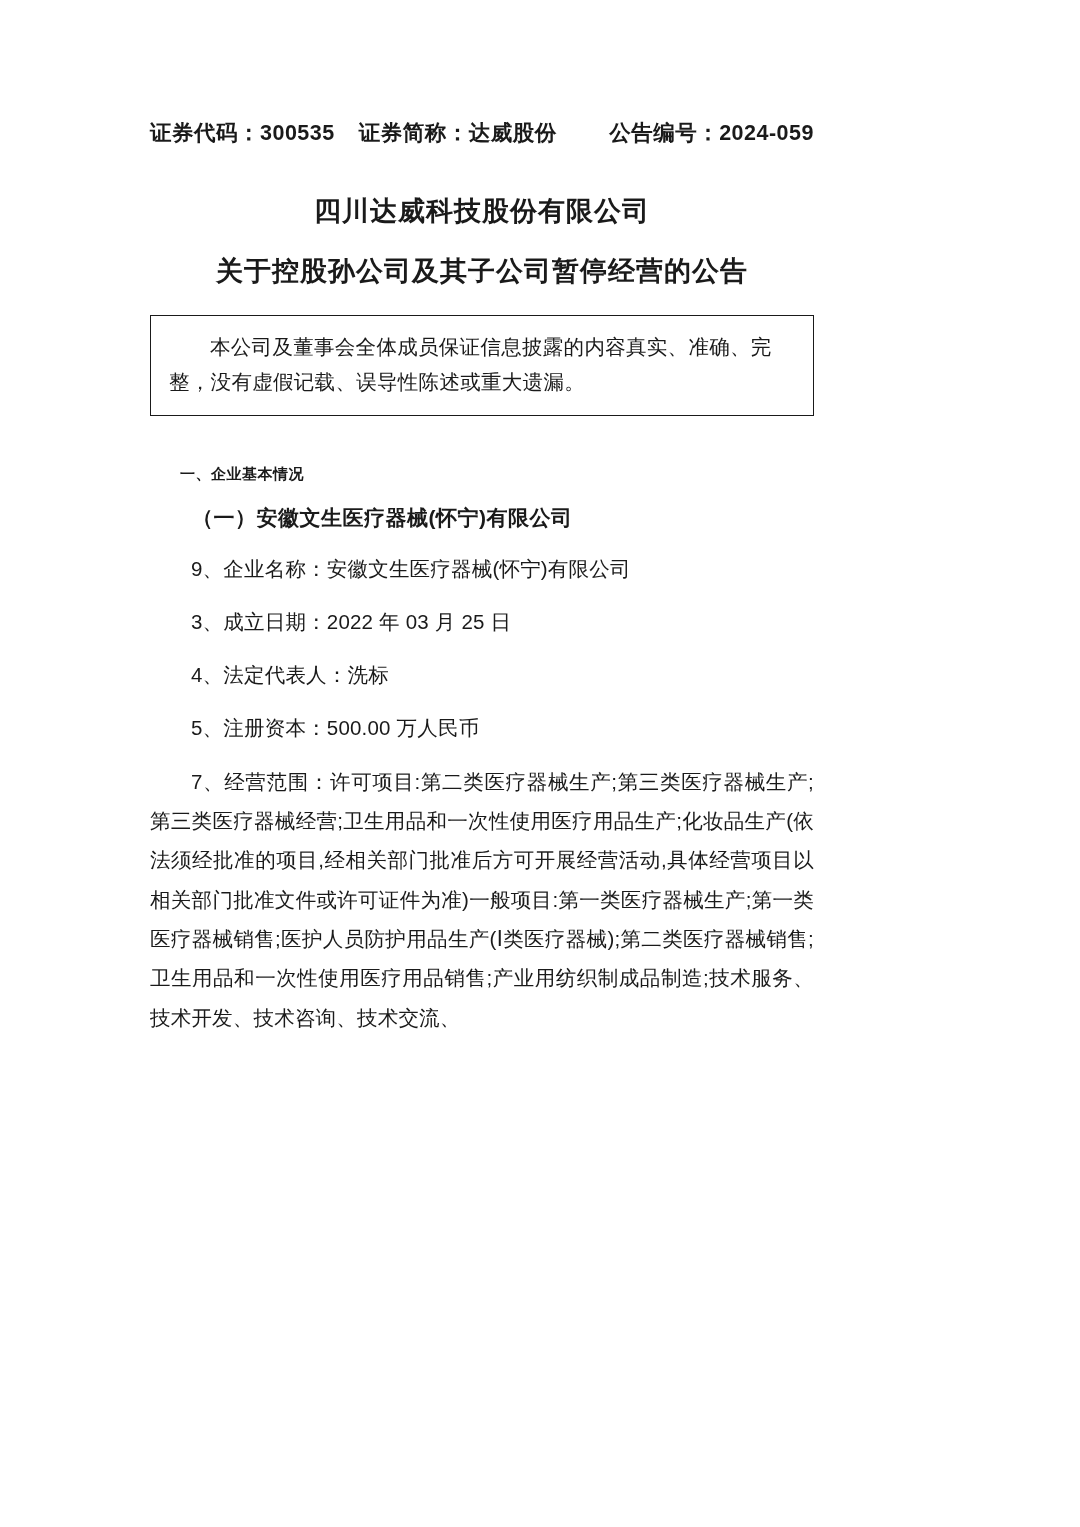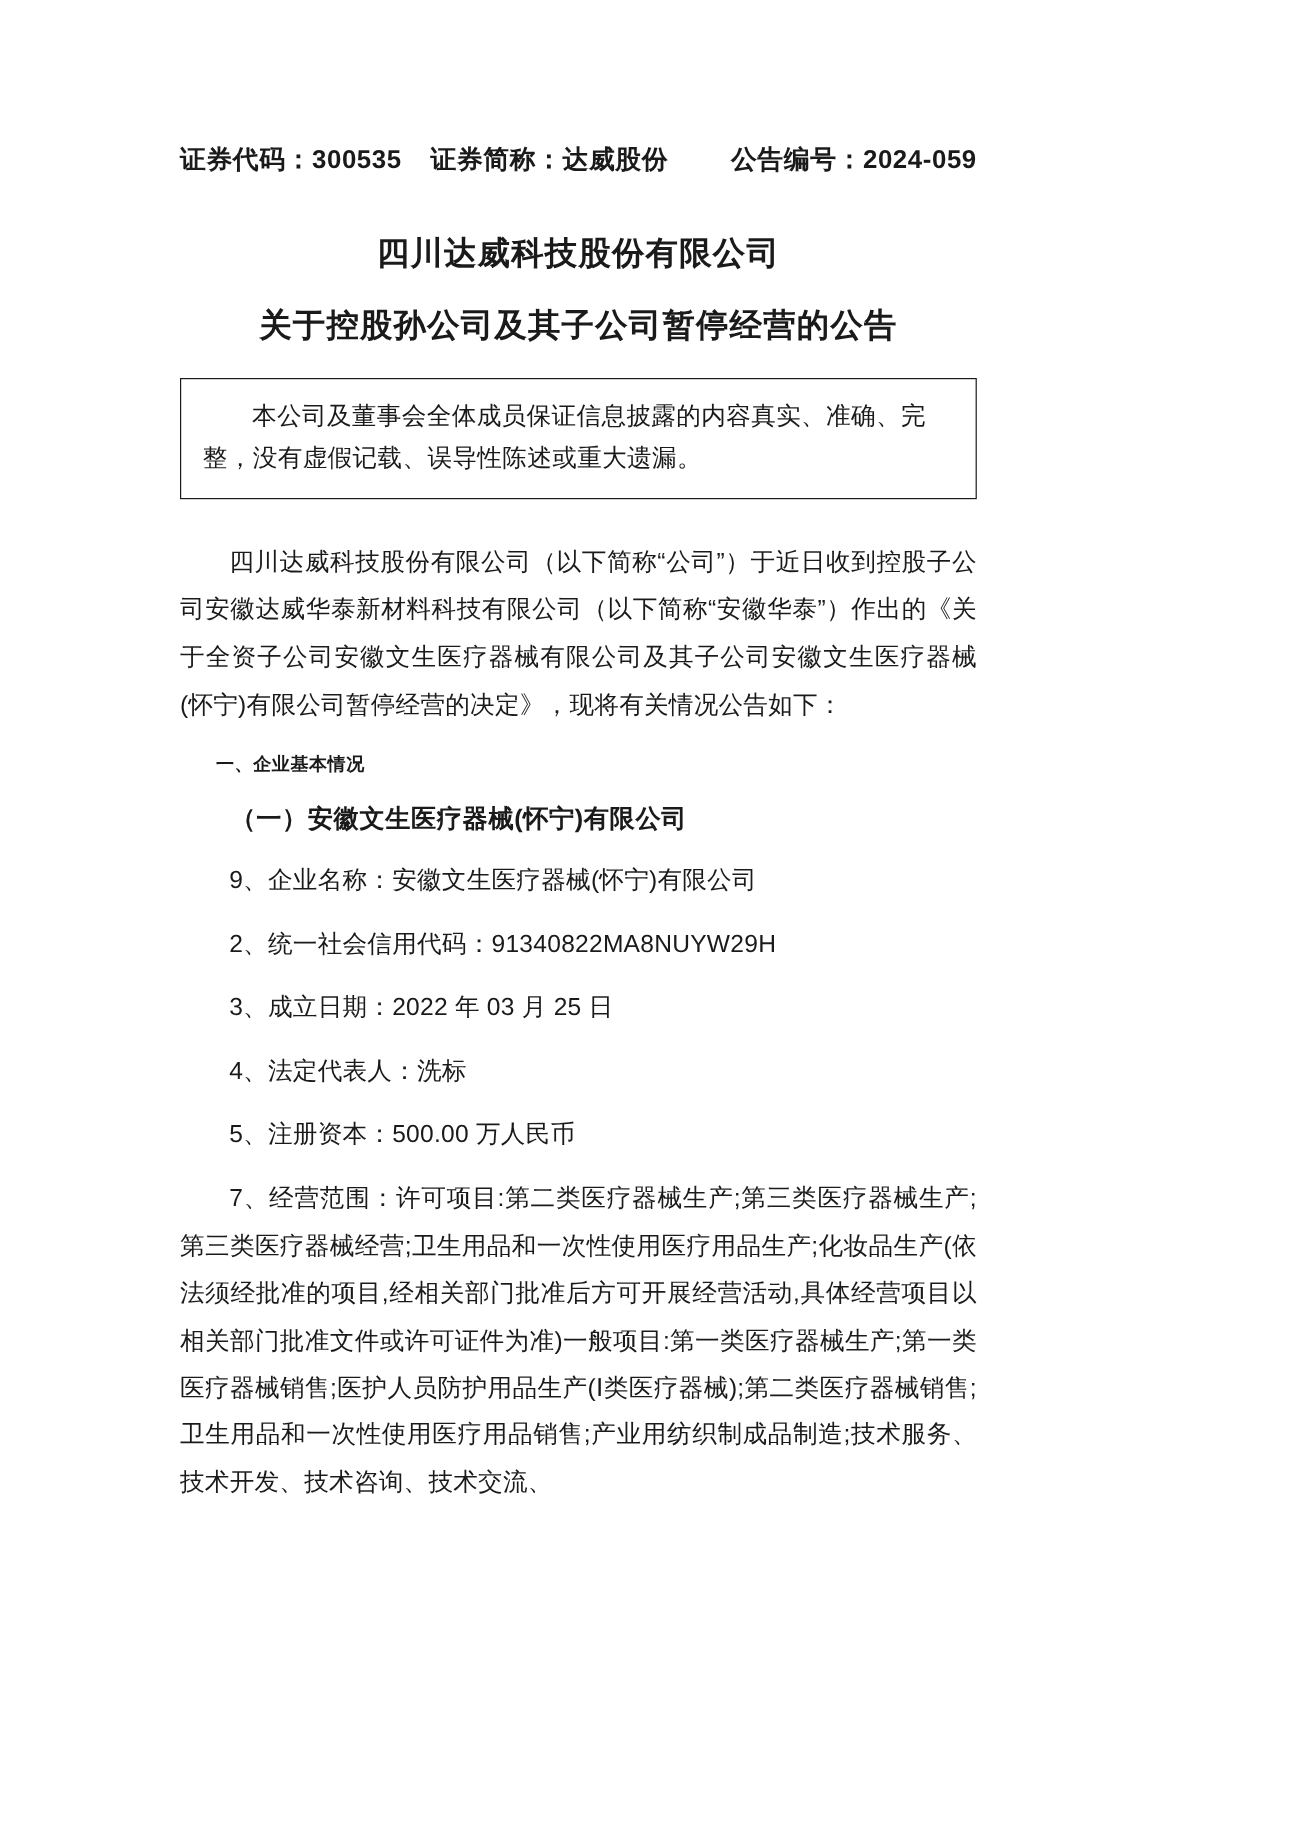--- a/index.html
+++ b/index.html
@@ -54,21 +54,21 @@
     margin-bottom: 24px;
   }
   .title-2 {
     font-size: 27px;
     margin-bottom: 26px;
   }
 
   .notice-box {
     border: 1.5px solid #1a1a1a;
     padding: 13px 18px 15px 18px;
-    margin-bottom: 33px;
+    margin-bottom: 44px;
   }
   .notice-box p {
     margin: 0;
     font-size: 20.5px;
     line-height: 1.72;
     text-indent: 2em;
     font-family: "Liberation Sans", "DejaVu Sans", sans-serif;
     font-weight: 500;
     letter-spacing: 0.3px;
   }
@@ -127,26 +127,24 @@
     <span class="h-item h-right">公告编号：2024-059</span>
   </div>
 
   <div class="title-1">四川达威科技股份有限公司</div>
   <div class="title-2">关于控股孙公司及其子公司暂停经营的公告</div>
 
   <div class="notice-box">
     <p>本公司及董事会全体成员保证信息披露的内容真实、准确、完整，没有虚假记载、误导性陈述或重大遗漏。</p>
   </div>
 
-  <p class="body-p">四川达威科技股份有限公司（以下简称“公司”）于近日收到控股子公司安徽达威华泰新材料科技有限公司（以下简称“安徽华泰”）作出的《关于全资子公司安徽文生医疗器械有限公司及其子公司安徽文生医疗器械(怀宁)有限公司暂停经营的决定》，现将有关情况公告如下：</p>
 
   <p class="section-h">一、企业基本情况</p>
 
   <p class="sub-h">（一）安徽文生医疗器械(怀宁)有限公司</p>
 
   <p class="item-p">9、企业名称：安徽文生医疗器械(怀宁)有限公司</p>
-  <p class="item-p">2、统一社会信用代码：91340822MA8NUYW29H</p>
   <p class="item-p">3、成立日期：2022 年 03 月 25 日</p>
   <p class="item-p">4、法定代表人：洗标</p>
   <p class="item-p">5、注册资本：500.00 万人民币</p>
   <p class="item-p dense">7、经营范围：许可项目:第二类医疗器械生产;第三类医疗器械生产;第三类医疗器械经营;卫生用品和一次性使用医疗用品生产;化妆品生产(依法须经批准的项目,经相关部门批准后方可开展经营活动,具体经营项目以相关部门批准文件或许可证件为准)一般项目:第一类医疗器械生产;第一类医疗器械销售;医护人员防护用品生产(Ⅰ类医疗器械);第二类医疗器械销售;卫生用品和一次性使用医疗用品销售;产业用纺织制成品制造;技术服务、技术开发、技术咨询、技术交流、</p>
 
 </div>
 
 </body></html>

